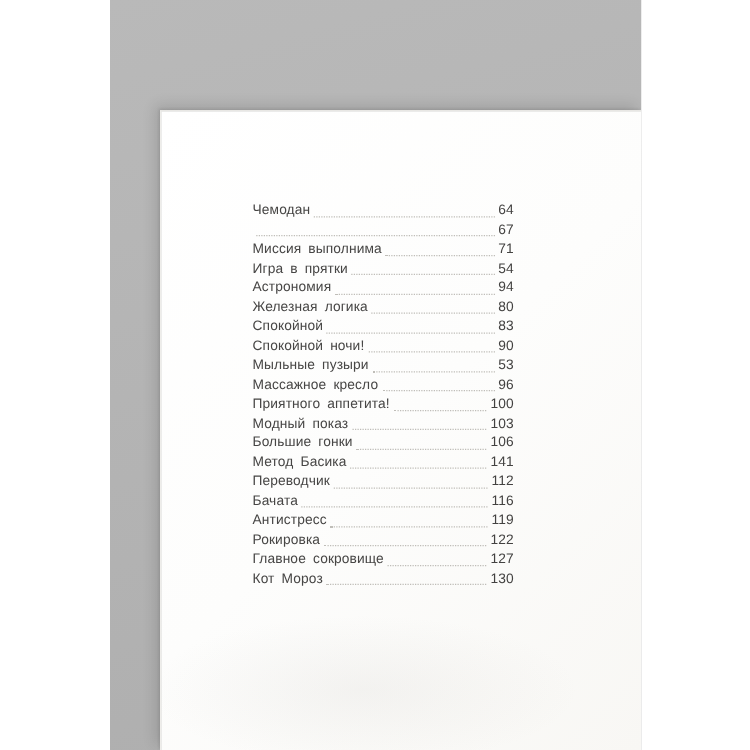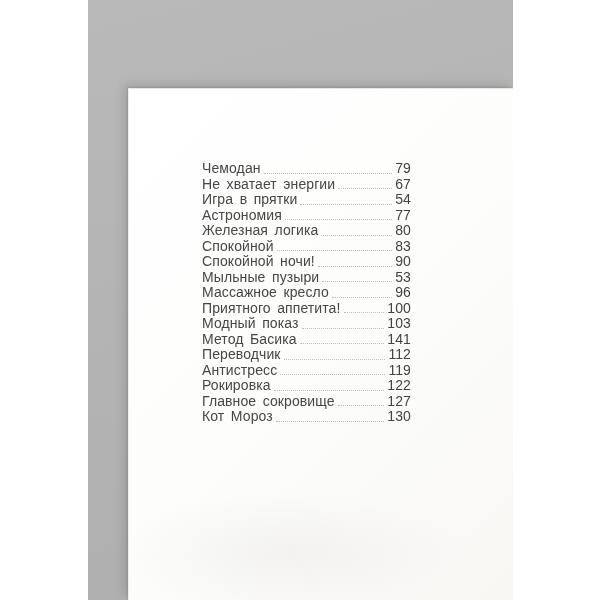--- a/index.html
+++ b/index.html
@@ -60,21 +60,21 @@
     position: absolute;
     left: 73px;   
     top: 72px;    
     width: 209px; 
   }
 
   .toc-row {
     display: flex;
     height: 15.5px;
     line-height: 15.5px;
-    font-size: 14px;
+    font-size: 11px;
     color: #474645;
     letter-spacing: 0.1px;
   }
 
   .toc-title {
     white-space: nowrap;
     word-spacing: 2.5px;
   }
 
   .toc-leader {
@@ -93,40 +93,44 @@
 </head>
 <body>
 
 <div class="canvas">
   <div class="photo">
     <div class="page">
       <div class="toc" id="toc">
   <div class="toc-row">
     <span class="toc-title">Чемодан</span>
     <span class="toc-leader"></span>
-    <span class="toc-page">79</span>
-  </div>
-
-  <div class="toc-row">
-    <span class="toc-title">Не хватает энергии</span>
+    <span class="toc-page">64</span>
+  </div>
+
+  <div class="toc-row">
     <span class="toc-leader"></span>
     <span class="toc-page">67</span>
   </div>
 
+  <div class="toc-row">
+    <span class="toc-title">Миссия выполнима</span>
+    <span class="toc-leader"></span>
+    <span class="toc-page">71</span>
+  </div>
 
   <div class="toc-row">
     <span class="toc-title">Игра в прятки</span>
     <span class="toc-leader"></span>
     <span class="toc-page">54</span>
   </div>
 
   <div class="toc-row">
     <span class="toc-title">Астрономия</span>
     <span class="toc-leader"></span>
-    <span class="toc-page">77</span>
+    <span class="toc-page">94</span>
   </div>
 
   <div class="toc-row">
     <span class="toc-title">Железная логика</span>
     <span class="toc-leader"></span>
     <span class="toc-page">80</span>
   </div>
 
   <div class="toc-row">
     <span class="toc-title">Спокойной</span>
@@ -158,33 +162,43 @@
     <span class="toc-leader"></span>
     <span class="toc-page">100</span>
   </div>
 
   <div class="toc-row">
     <span class="toc-title">Модный показ</span>
     <span class="toc-leader"></span>
     <span class="toc-page">103</span>
   </div>
 
+  <div class="toc-row">
+    <span class="toc-title">Большие гонки</span>
+    <span class="toc-leader"></span>
+    <span class="toc-page">106</span>
+  </div>
 
   <div class="toc-row">
     <span class="toc-title">Метод Басика</span>
     <span class="toc-leader"></span>
     <span class="toc-page">141</span>
   </div>
 
   <div class="toc-row">
     <span class="toc-title">Переводчик</span>
     <span class="toc-leader"></span>
     <span class="toc-page">112</span>
   </div>
 
+  <div class="toc-row">
+    <span class="toc-title">Бачата</span>
+    <span class="toc-leader"></span>
+    <span class="toc-page">116</span>
+  </div>
 
   <div class="toc-row">
     <span class="toc-title">Антистресс</span>
     <span class="toc-leader"></span>
     <span class="toc-page">119</span>
   </div>
 
   <div class="toc-row">
     <span class="toc-title">Рокировка</span>
     <span class="toc-leader"></span>

